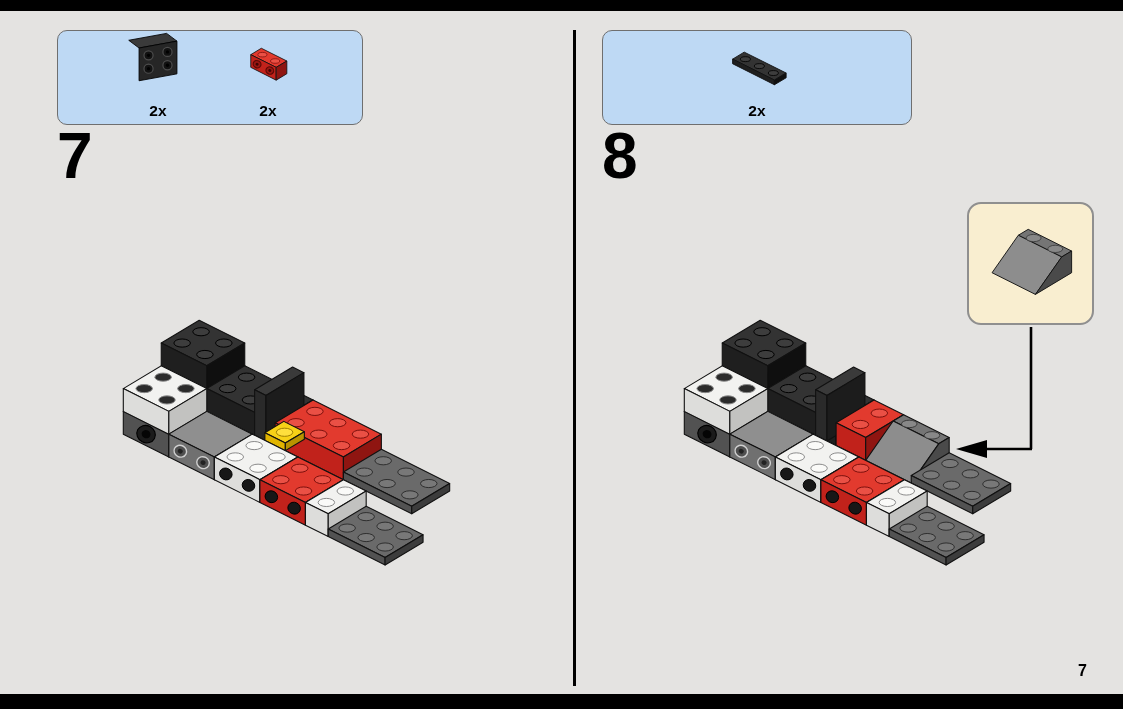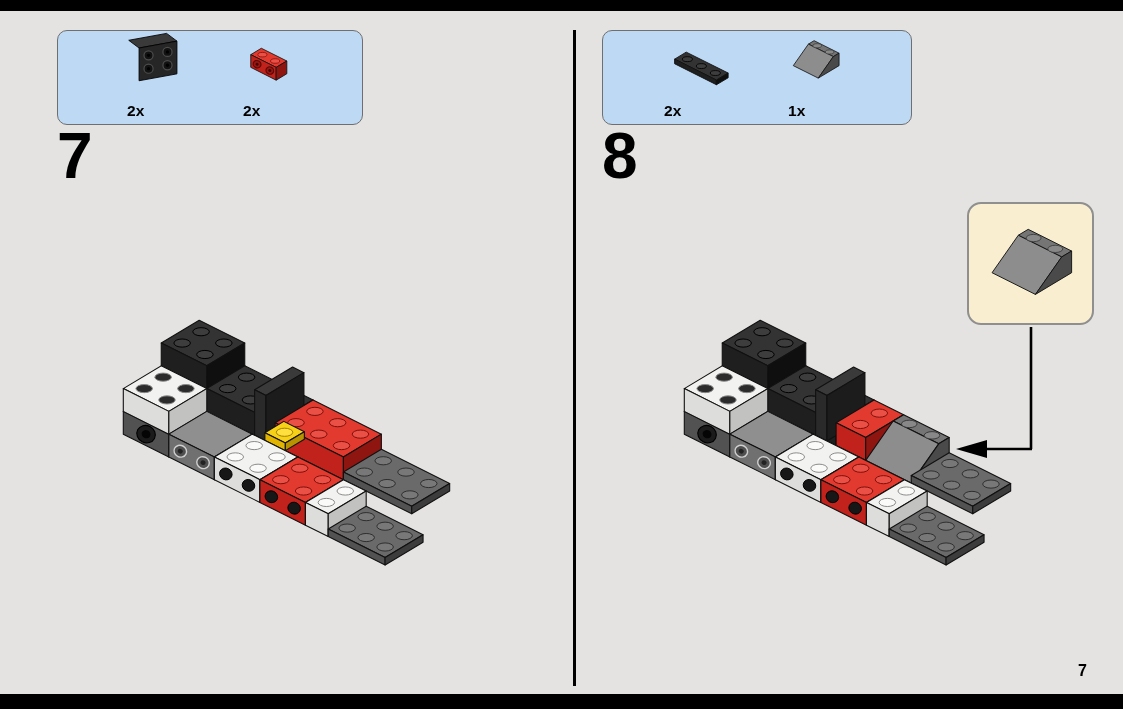--- a/index.html
+++ b/index.html
@@ -11,21 +11,21 @@
   .bar.top{top:0;height:11px;}
   .bar.bottom{top:694px;height:15px;}
   .divider{position:absolute;left:573px;top:30px;width:3px;height:656px;background:#000;}
   .parts-box{
     position:absolute;display:flex;align-items:flex-end;justify-content:center;gap:54px;
     background:#bed9f4;border:1.6px solid #6f6f6f;border-radius:10px;
     padding:8px 10px 4px;box-sizing:border-box;
   }
   #box7{left:57px;top:30px;width:306px;height:95px;}
   #box8{left:602px;top:30px;width:310px;height:95px;}
-  .part{display:flex;flex-direction:column;gap:16px;}
+  .part{display:flex;flex-direction:column;align-items:center;gap:16px;}
   .count{font-weight:bold;font-size:15.5px;color:#000;letter-spacing:0.2px;}
   .step-number{position:absolute;font-size:64px;font-weight:bold;color:#000;line-height:1;}
   #num7{left:57px;top:124px;}
   #num8{left:602px;top:124px;}
   .assembly{position:absolute;}
   #asm7{left:120px;top:316px;width:374px;height:253px;}
   #asm8{left:681px;top:316px;width:374px;height:253px;}
   .callout{
     position:absolute;left:967px;top:202px;width:127px;height:123px;
     background:#f9eed0;border:2px solid #8f8f8f;border-radius:14px;
@@ -178,30 +178,20 @@
       <svg id="icon-plate3" viewBox="0 0 76 46" width="70" height="42">
           <polygon points="24.0,8.9 69.9,31.8 57.1,39.5 11.3,16.6" fill="#333333" stroke="#111" stroke-width="1" stroke-linejoin="round"></polygon>
           <polygon points="11.3,16.6 57.1,39.5 57.1,44.6 11.3,21.6" fill="#1f1f1f" stroke="#111" stroke-width="1" stroke-linejoin="round"></polygon>
           <polygon points="69.9,31.8 57.1,39.5 57.1,44.6 69.9,37.0" fill="#0f0f0f" stroke="#111" stroke-width="1" stroke-linejoin="round"></polygon>
           <ellipse cx="25.3" cy="16.6" rx="5.5" ry="2.7" fill="#3d3d3d" stroke="#000000" stroke-width="0.9"></ellipse>
           <ellipse cx="40.6" cy="24.2" rx="5.5" ry="2.7" fill="#3d3d3d" stroke="#000000" stroke-width="0.9"></ellipse>
           <ellipse cx="55.9" cy="31.8" rx="5.5" ry="2.7" fill="#3d3d3d" stroke="#000000" stroke-width="0.9"></ellipse>
         </svg>
       <span class="count">2x</span>
     </div>
-    <div class="part">
-      <svg id="icon-slope" viewBox="0 0 76 62" width="62" height="51">
-          <polygon points="32.0,6.7 62.6,22.0 55.6,26.2 25.0,10.9" fill="#757575" stroke="#111" stroke-width="1" stroke-linejoin="round"></polygon>
-          <polygon points="25.0,10.9 55.6,26.2 37.1,52.6 6.5,37.3" fill="#8d8d8d" stroke="#111" stroke-width="1" stroke-linejoin="round"></polygon>
-          <polygon points="62.6,37.3 62.6,22.0 55.6,26.2 37.1,52.6" fill="#4a4a4a" stroke="#111" stroke-width="1" stroke-linejoin="round"></polygon>
-          <ellipse cx="35.8" cy="12.9" rx="5.3" ry="2.5" fill="#888888" stroke="#3a3a3a" stroke-width="0.9"></ellipse>
-          <ellipse cx="51.1" cy="20.5" rx="5.3" ry="2.5" fill="#888888" stroke="#3a3a3a" stroke-width="0.9"></ellipse>
-        </svg>
-      <span class="count">1x</span>
-    </div>
   </div>
   <div class="step-number" id="num8">8</div>
   <svg class="assembly" id="asm8" viewBox="0 0 340 230">
       <polygon points="37.5,66.0 78.9,86.7 44.4,107.4 3.0,86.7" fill="#6a6a6a" stroke="#111" stroke-width="1" stroke-linejoin="round"></polygon>
       <polygon points="3.0,86.7 44.4,107.4 44.4,128.1 3.0,107.4" fill="#525252" stroke="#111" stroke-width="1" stroke-linejoin="round"></polygon>
       <polygon points="78.9,86.7 44.4,107.4 44.4,128.1 78.9,107.4" fill="#3c3c3c" stroke="#111" stroke-width="1" stroke-linejoin="round"></polygon>
       <ellipse cx="23.7" cy="107.4" rx="8.6" ry="7.8" fill="#1b1b1b" stroke="#000" stroke-width="1" transform="rotate(27 23.7 107.4)"></ellipse>
       <ellipse cx="23.7" cy="107.4" rx="4.1" ry="3.7" fill="#050505" transform="rotate(27 23.7 107.4)"></ellipse>
       <polygon points="72.0,24.6 113.4,45.3 44.4,86.7 3.0,66.0" fill="#f2f2f0" stroke="#111" stroke-width="1" stroke-linejoin="round"></polygon>
       <polygon points="3.0,66.0 44.4,86.7 44.4,107.4 3.0,86.7" fill="#dddddb" stroke="#111" stroke-width="1" stroke-linejoin="round"></polygon>

